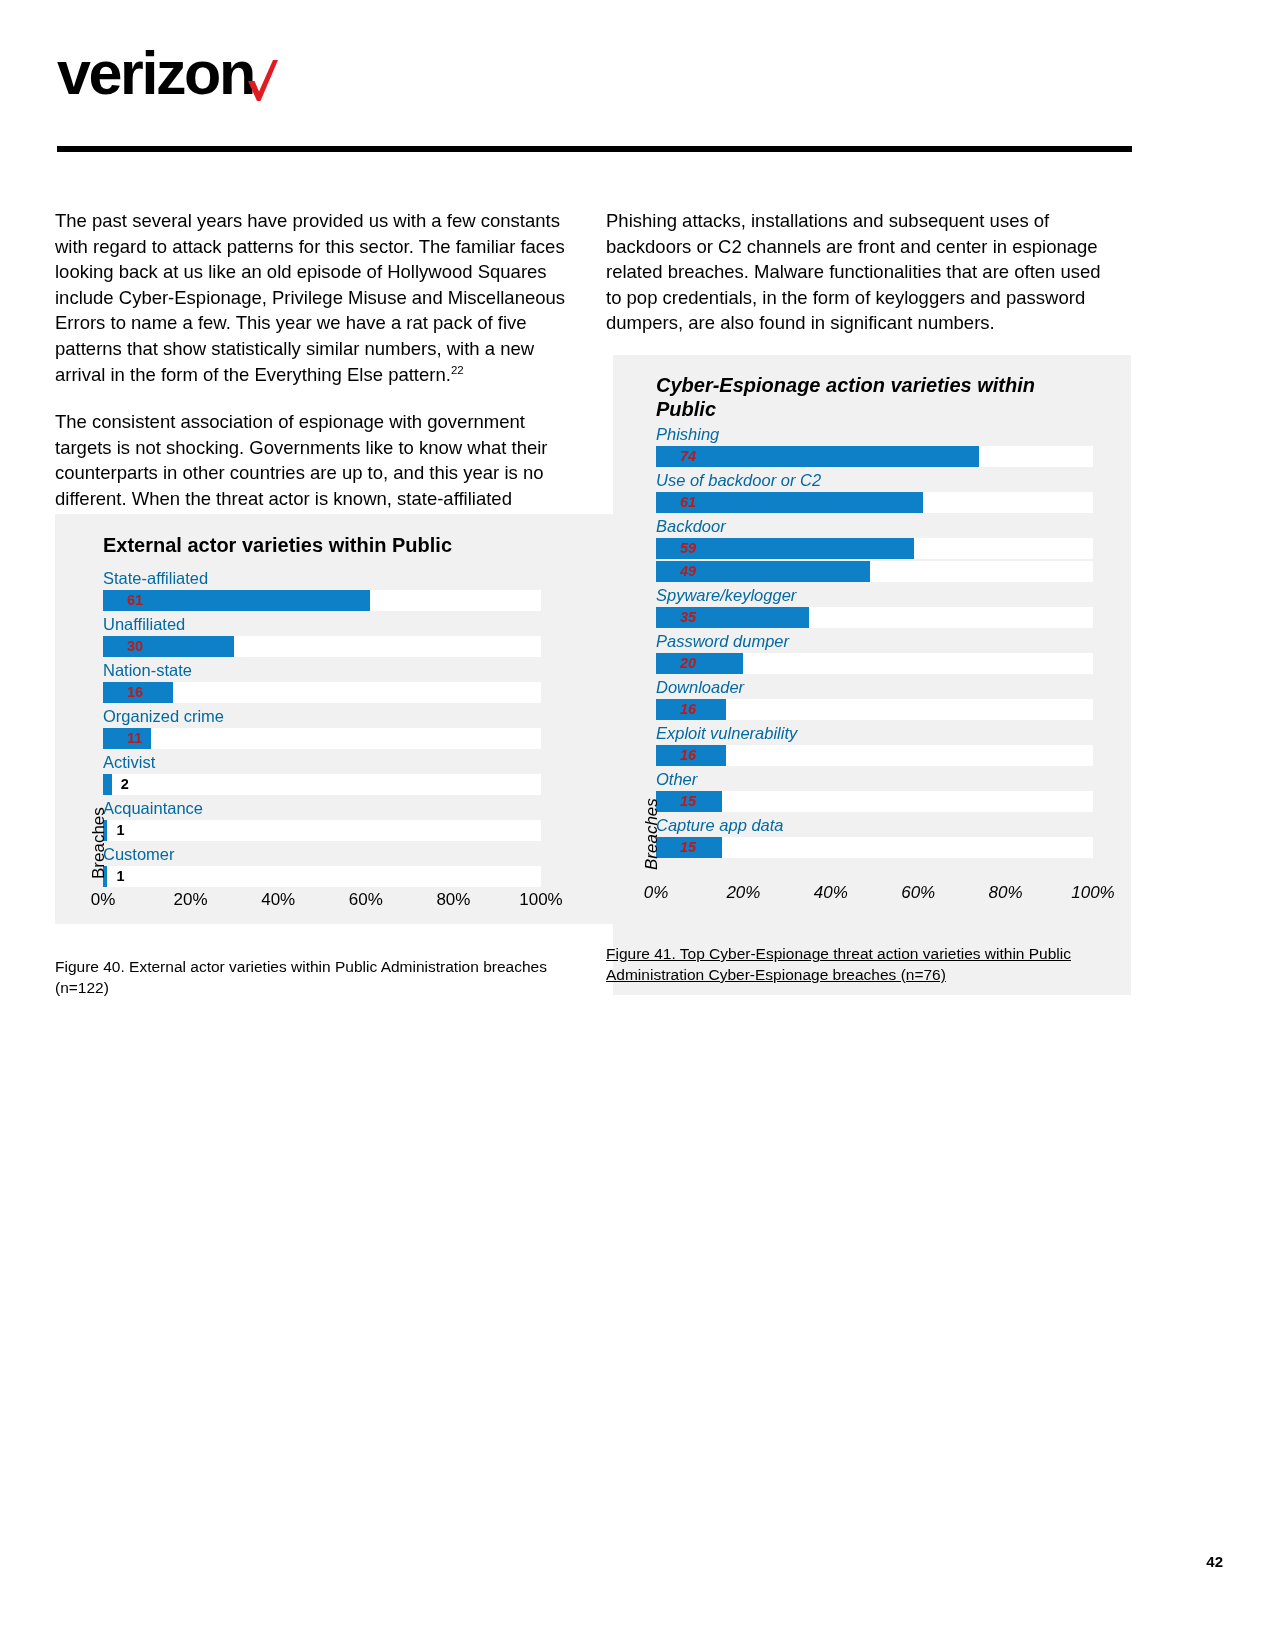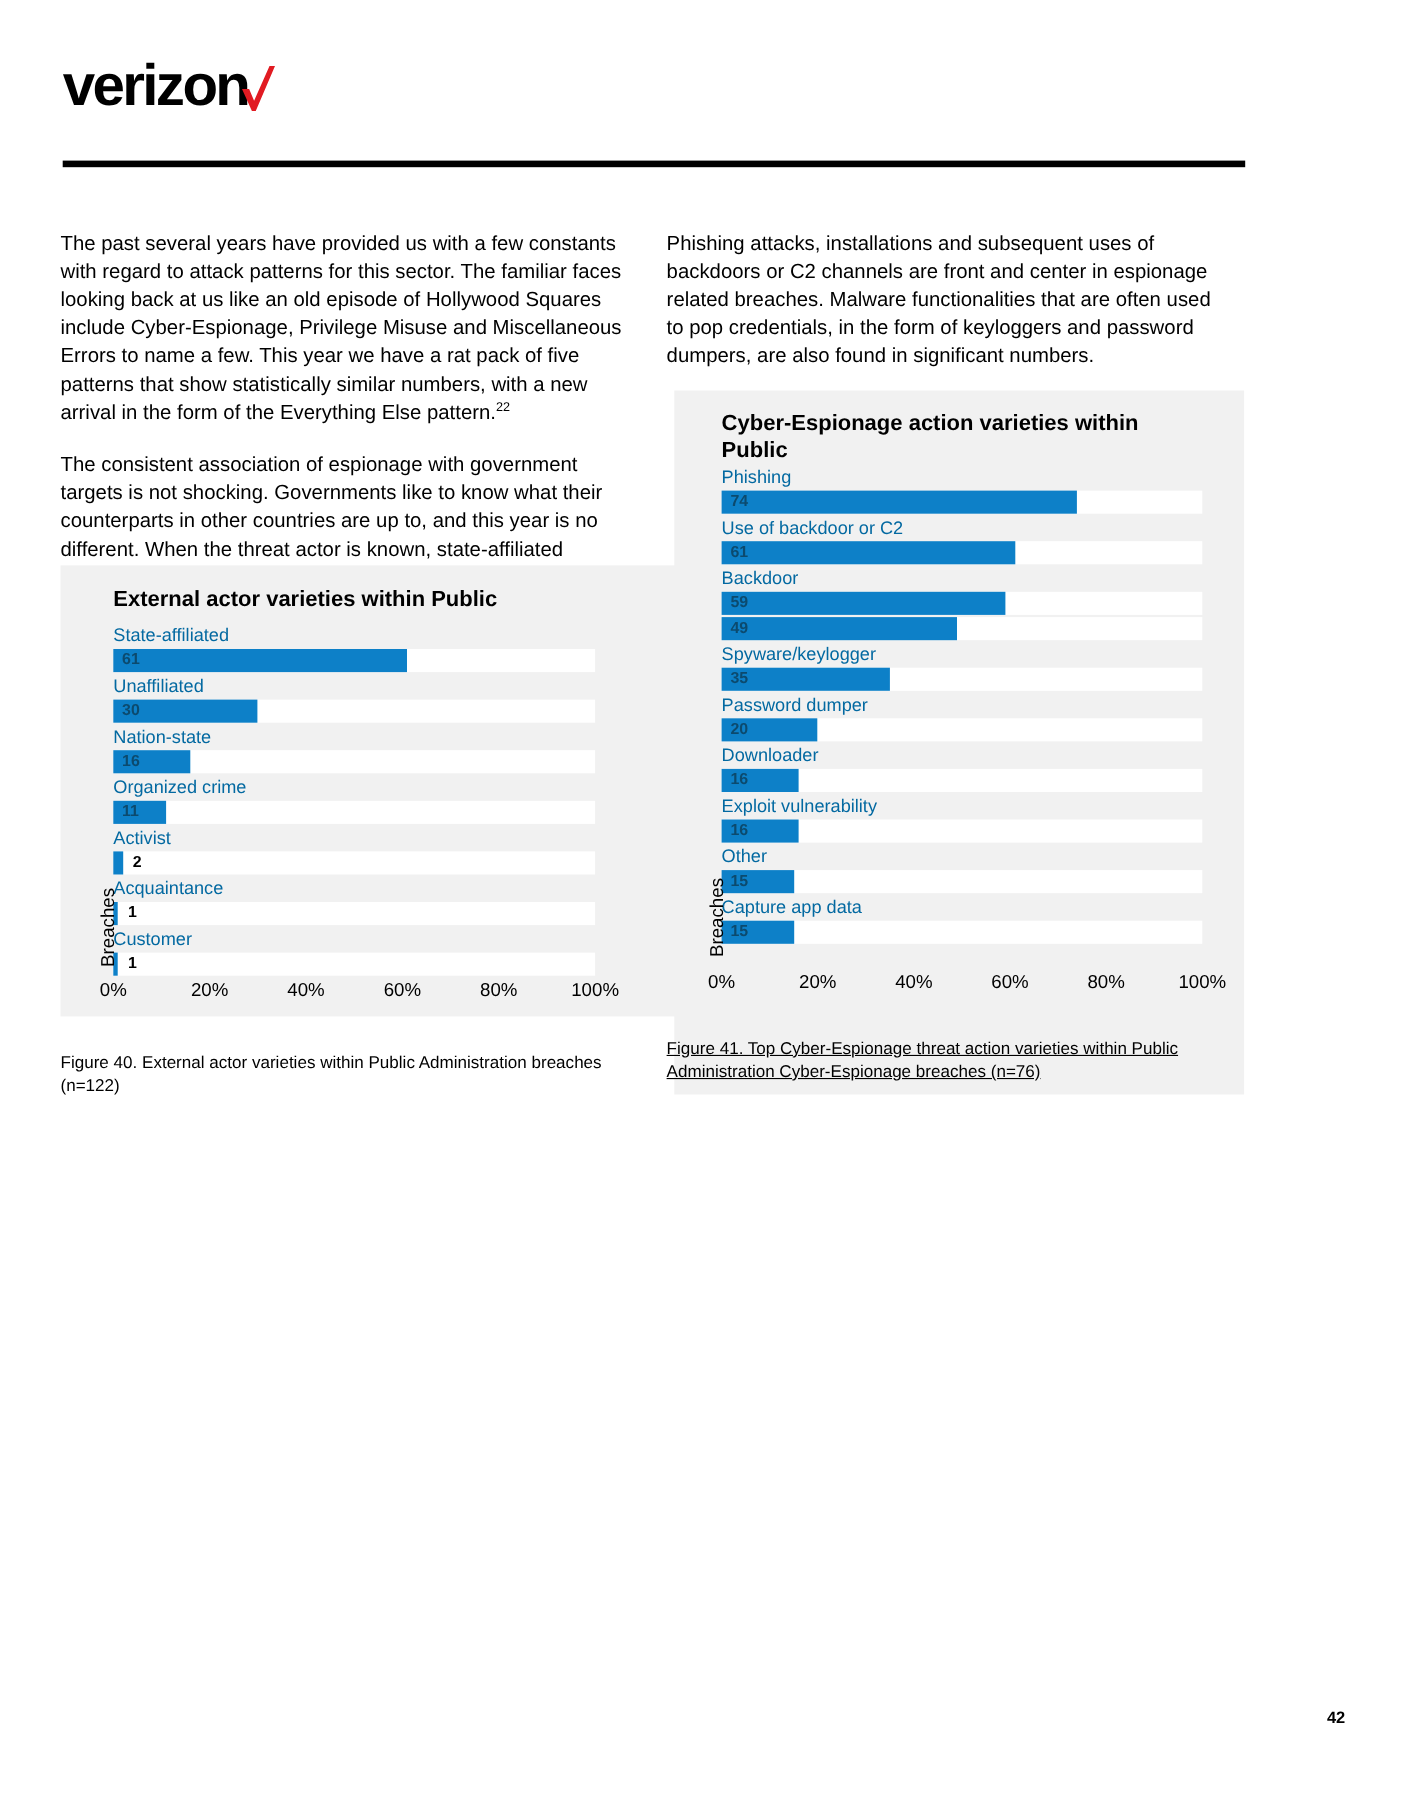--- a/index.html
+++ b/index.html
@@ -28,21 +28,21 @@
     position: absolute;
     left: 57px;
     top: 52px;
     height: 52px;
     display: flex;
     align-items: flex-end;
   }
   .logo-word {
     font-family: "Liberation Sans", sans-serif;
     font-weight: 700;
-    font-size: 53px;
+    font-size: 61px;
     letter-spacing: -2.4px;
     line-height: 1;
     color: #000000;
   }
   .logo-check {
     position: relative;
     width: 30px;
     height: 44px;
     margin-left: -6px;
   }
@@ -73,21 +73,21 @@
     line-height: 0;
   }
 
   
   .chart {
     position: absolute;
     background: #f1f1f1;
     box-sizing: border-box;
   }
   #chart-left  { left: 55px;  top: 514px; width: 603px; height: 410px; }
-  #chart-right { left: 613px; top: 355px; width: 518px; height: 640px; }
+  #chart-right { left: 613px; top: 355px; width: 518px; height: 640px; font-style: italic; }
 
   .chart-title {
     font-size: 20px;
     font-weight: 700;
     line-height: 24px;
     color: #000000;
     margin: 0;
   }
   #chart-left .chart-title  { position: absolute; left: 48px; top: 19px; width: 430px; }
   #chart-right .chart-title { position: absolute; left: 43px; top: 18px; width: 380px; }
@@ -117,21 +117,21 @@
   }
   .bar-value {
     position: absolute;
     top: 0;
     height: 21px;
     line-height: 21px;
     font-size: 14.5px;
     font-weight: 700;
     white-space: nowrap;
   }
-  .bar-value.inside  { color: #0c4a6e; left: 8px; }
+  .bar-value.inside  { color: #b91c1c; left: 24px; }
   .bar-value.outside { color: #000000; }
 
   
   .axis {
     position: absolute;
     display: flex;
     font-size: 17px;
     color: #000000;
   }
   #chart-left  .axis { left: 48px; top: 376px; width: 438px; }

